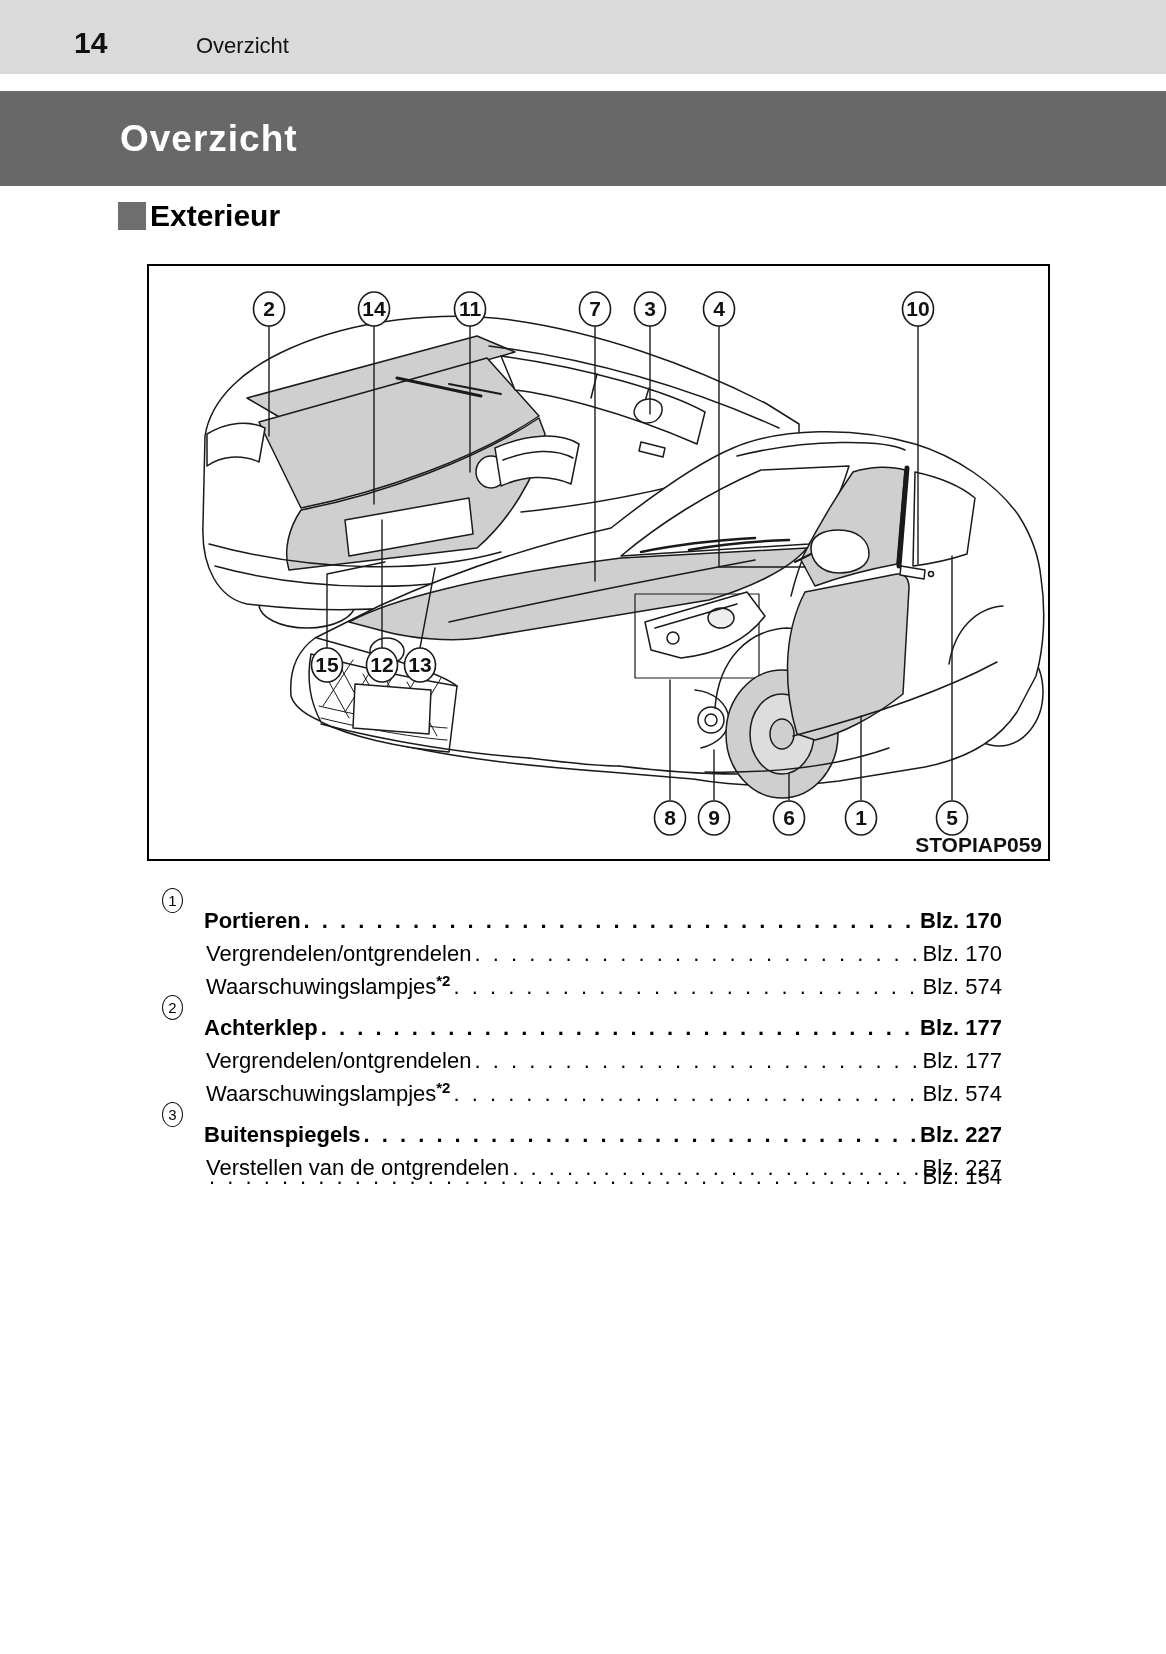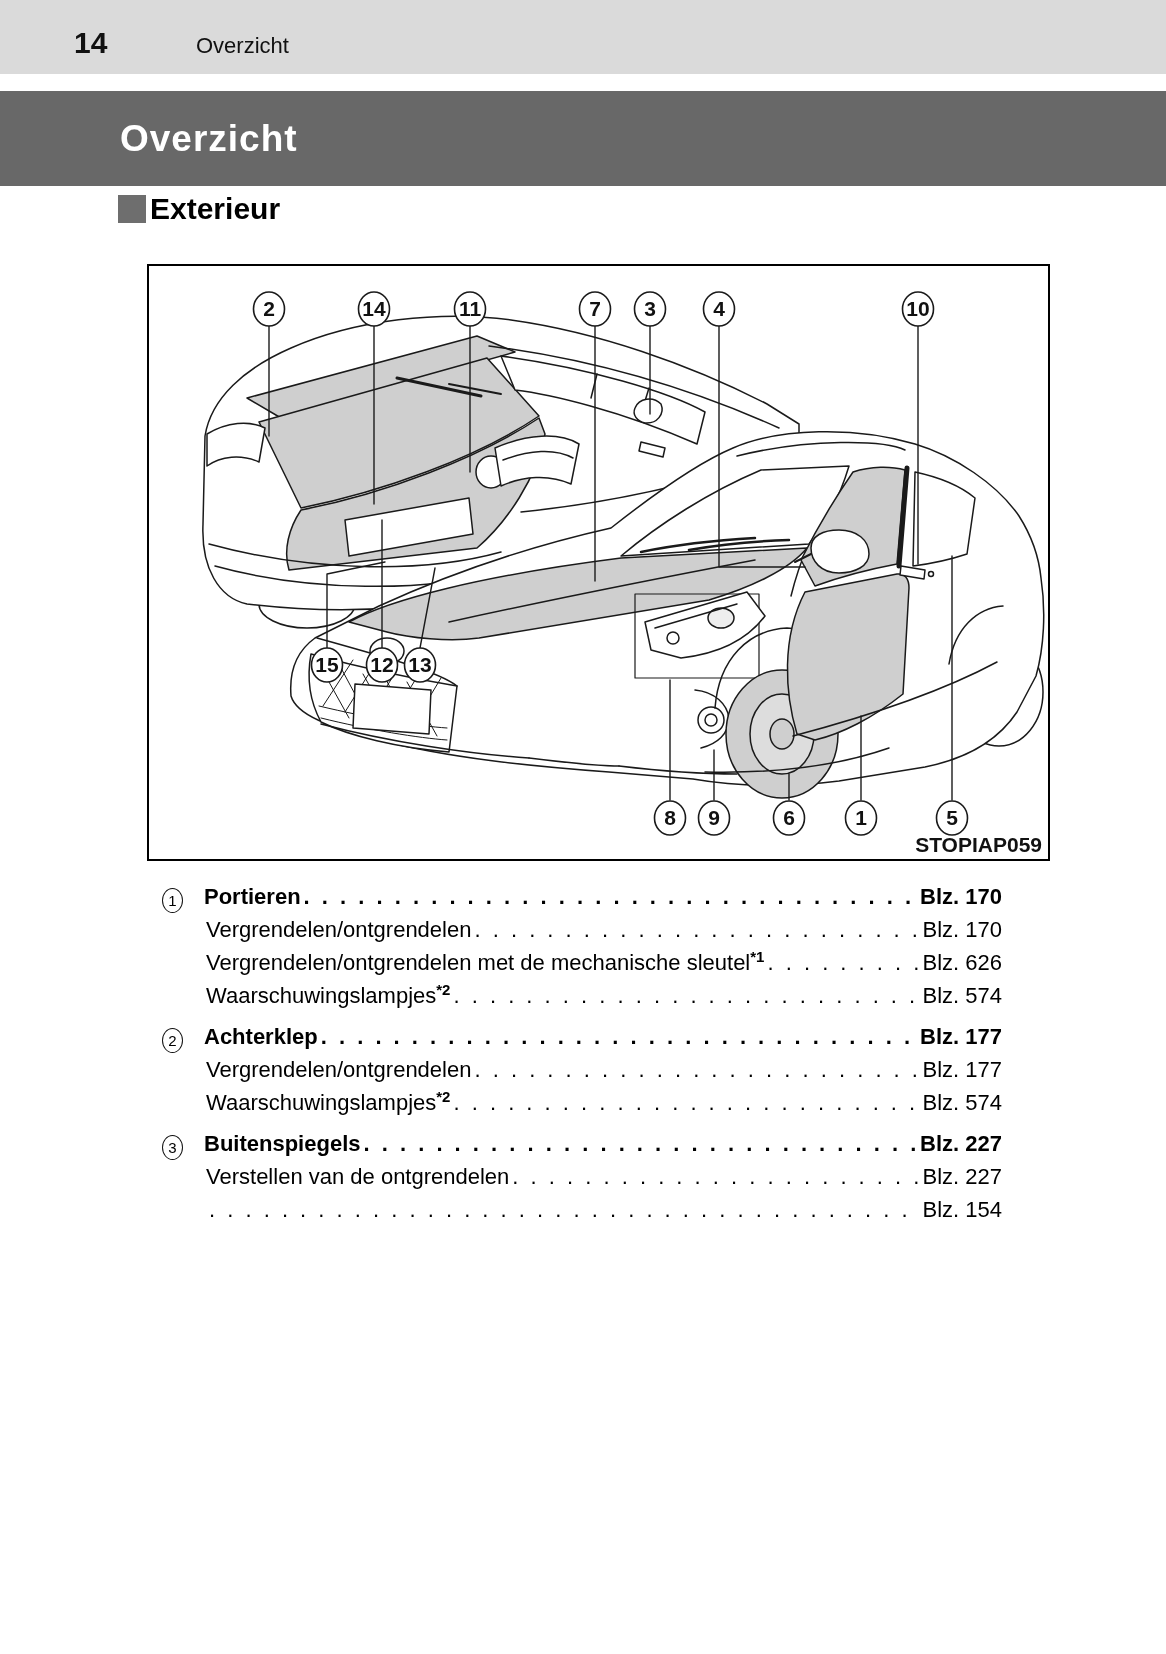--- a/index.html
+++ b/index.html
@@ -29,21 +29,21 @@
   
   .title-bar{
     position:absolute;left:0;top:91px;width:1166px;height:95px;
     background:var(--bar-bg);display:flex;align-items:center;
   }
   .title-bar .title{
     margin-left:120px;color:#ffffff;font-weight:bold;font-size:37px;letter-spacing:1px;
   }
   
   .section-heading{
-    position:absolute;left:118px;top:192px;display:flex;align-items:center;height:34px;
+    position:absolute;left:118px;top:199px;display:flex;align-items:center;height:34px;
   }
   .section-heading .square{
     width:28px;height:28px;background:var(--square);display:inline-block;
   }
   .section-heading .text{
     font-size:30px;font-weight:bold;margin-left:4px;color:#000;
   }
   
   .figure-box{
     position:absolute;left:147px;top:264px;width:903px;height:597px;
@@ -66,21 +66,21 @@
   .toc-row{
     display:flex;align-items:baseline;height:33px;font-size:22px;white-space:nowrap;
   }
   .toc-row.main-row{font-weight:bold;}
   .num-circle{
     width:21px;height:25px;border:1.5px solid #111;border-radius:50%;
     align-self:center;display:inline-flex;align-items:center;justify-content:center;
     font-size:15px;font-weight:normal;margin-left:2px;margin-right:21px;flex:none;
   }
   .toc-row.sub-row{padding-left:46px;font-weight:normal;}
-  .toc-label{flex:none;}
+  .toc-label{flex:none;margin-top:24px;}
   .sup{
     font-size:15px;position:relative;top:-8px;font-weight:bold;letter-spacing:0;
   }
   .leader{
     flex:1 1 auto;overflow:hidden;white-space:nowrap;margin-left:3px;margin-right:2px;
   }
   .leader::after{
     content:". . . . . . . . . . . . . . . . . . . . . . . . . . . . . . . . . . . . . . . . . . . . . . . . . . . . . . . . . . . . . . . . . . . . . . . .";
     letter-spacing:3px;
   }
@@ -247,25 +247,20 @@
         <span class="toc-label">Portieren</span>
         <span class="leader"></span>
         <span class="toc-page">Blz. 170</span>
       </div>
       <div class="toc-row sub-row">
         <span class="toc-label">Vergrendelen/ontgrendelen</span>
         <span class="leader"></span>
         <span class="toc-page">Blz. 170</span>
       </div>
       <div class="toc-row sub-row">
-        <span class="toc-label">Vergrendelen/ontgrendelen met de mechanische sleutel<span class="sup">*1</span></span>
-        <span class="leader"></span>
-        <span class="toc-page">Blz. 626</span>
-      </div>
-      <div class="toc-row sub-row">
         <span class="toc-label">Waarschuwingslampjes<span class="sup">*2</span></span>
         <span class="leader"></span>
         <span class="toc-page">Blz. 574</span>
       </div>
     </div>
     <div class="toc-section">
       <div class="toc-row main-row">
         <span class="num-circle">2</span>
         <span class="toc-label">Achterklep</span>
         <span class="leader"></span>

